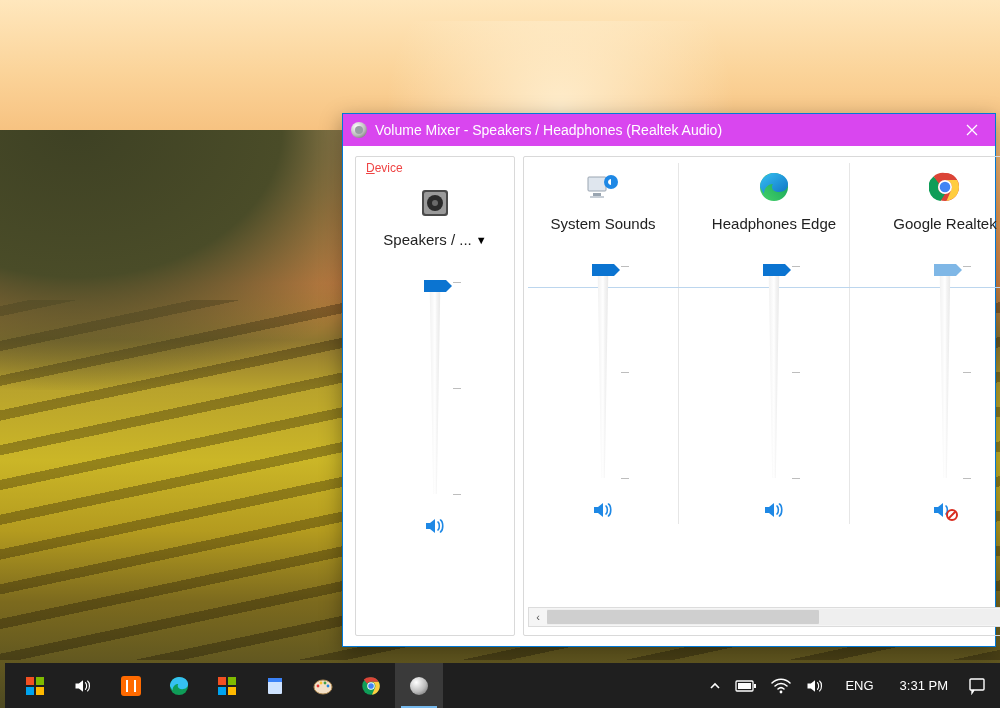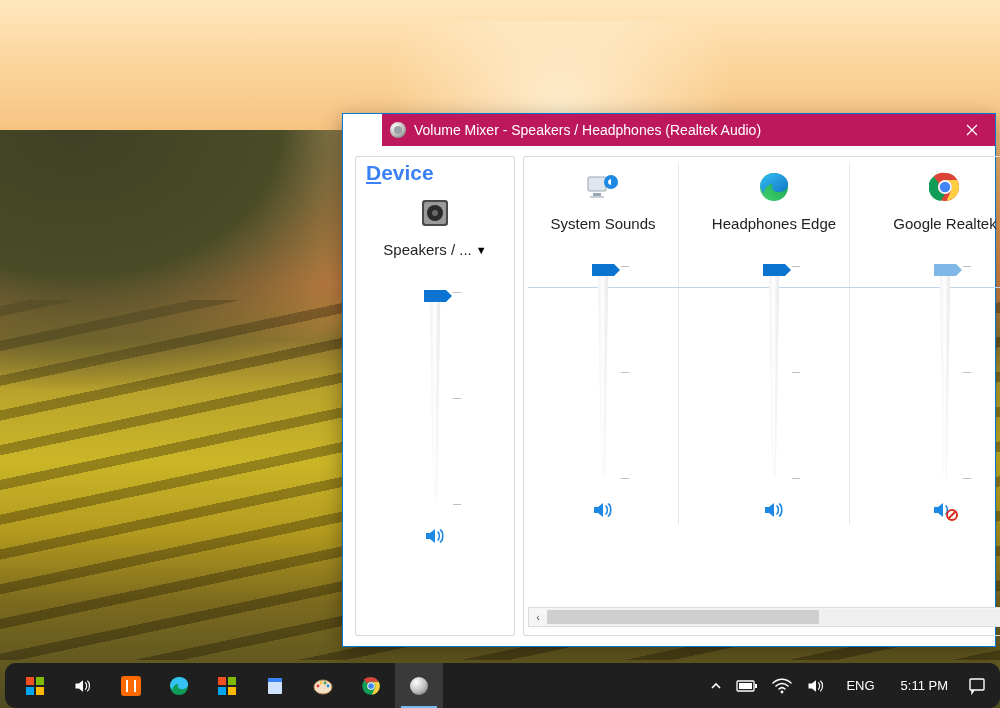--- a/index.html
+++ b/index.html
@@ -62,28 +62,27 @@
     width: 652px;
     height: 532px;
     background: #fff;
     border: 1px solid #0078d7;
     box-shadow: 0 6px 20px rgba(0,0,0,0.35);
     display: flex;
     flex-direction: column;
   }
   .titlebar {
     height: 32px;
-    background: #be185d;
+    background: #d946ef;
     color: #fff;
     display: flex;
     align-items: center;
     padding: 0 0 0 8px;
     font-size: 14px;
     font-weight: 400;
-    margin-left: 39px;
   }
   .titlebar .title-icon {
     width: 16px; height:16px;
     margin-right: 8px;
     background: radial-gradient(circle at 35% 30%, #fff, #bcbcbc 55%, #6e6e6e 90%);
     border-radius: 50%;
     position:relative;
   }
   .titlebar .title-icon::after{
     content:"";
@@ -114,24 +113,23 @@
     border:1px solid #d9d9d9;
     border-radius:2px;
     padding: 6px 4px 8px 4px;
     display:flex;
     flex-direction:column;
     position:relative;
   }
   .group.device { width: 150px; margin-right:8px; }
   .group.apps  { flex:1; }
   .group-header {
-    font-size:21px;
-    color:#3b82f6;
+    font-size:12px;
+    color:#ef4444;
     margin: -2px 0 4px 6px;
-    font-weight: bold;
   }
   .group-header .ul { text-decoration: underline; }
 
   .channels {
     flex:1;
     display:flex;
     align-items:flex-start;
   }
   .channel {
     width: 150px;
@@ -245,21 +243,20 @@
   
   .taskbar {
     position:absolute;
     left:5px; right:0; bottom:0;
     height:45px;
     background:#1f1f1f;
     display:flex;
     align-items:center;
     color:#fff;
     font-size:13px;
-    border-radius:11px;
   }
   .taskbar .left { display:flex; align-items:center; height:100%; padding-left:6px; }
   .taskbar .spacer { flex:1; }
   .taskbar .right { display:flex; align-items:center; height:100%; gap:14px; padding-right:6px; }
   .tb-btn {
     width:48px; height:45px;
     display:flex; align-items:center; justify-content:center;
     cursor:pointer;
   }
   .tb-btn.active { background:rgba(255,255,255,0.12); position:relative; }
@@ -531,21 +528,21 @@
           <circle cx="10" cy="14" r="1.4" fill="#fff"></circle>
         </svg>
     </div>
     <div style="cursor:pointer;">
       <svg width="20" height="20" viewBox="0 0 24 24">
           <path d="M3 9h4l5-4v14l-5-4H3z" fill="#fff"></path>
           <path d="M15 8c1.8 1.2 1.8 6.8 0 8M17.5 6c3 2 3 10 0 12" stroke="#fff" stroke-width="1.4" fill="none" stroke-linecap="round"></path>
         </svg>
     </div>
     <div class="tb-text">ENG</div>
-    <div class="tb-text">5:11 PM</div>
+    <div class="tb-text">3:31 PM</div>
     <div style="cursor:pointer; padding-right:8px;">
       <svg width="18" height="18" viewBox="0 0 18 18">
           <rect x="2" y="2" width="14" height="11" rx="1" fill="none" stroke="#fff" stroke-width="1.4"></rect>
           <path d="M6 13l-2 3v-3" fill="none" stroke="#fff" stroke-width="1.4"></path>
         </svg>
     </div>
   </div>
 </div>
 
 </body></html>

